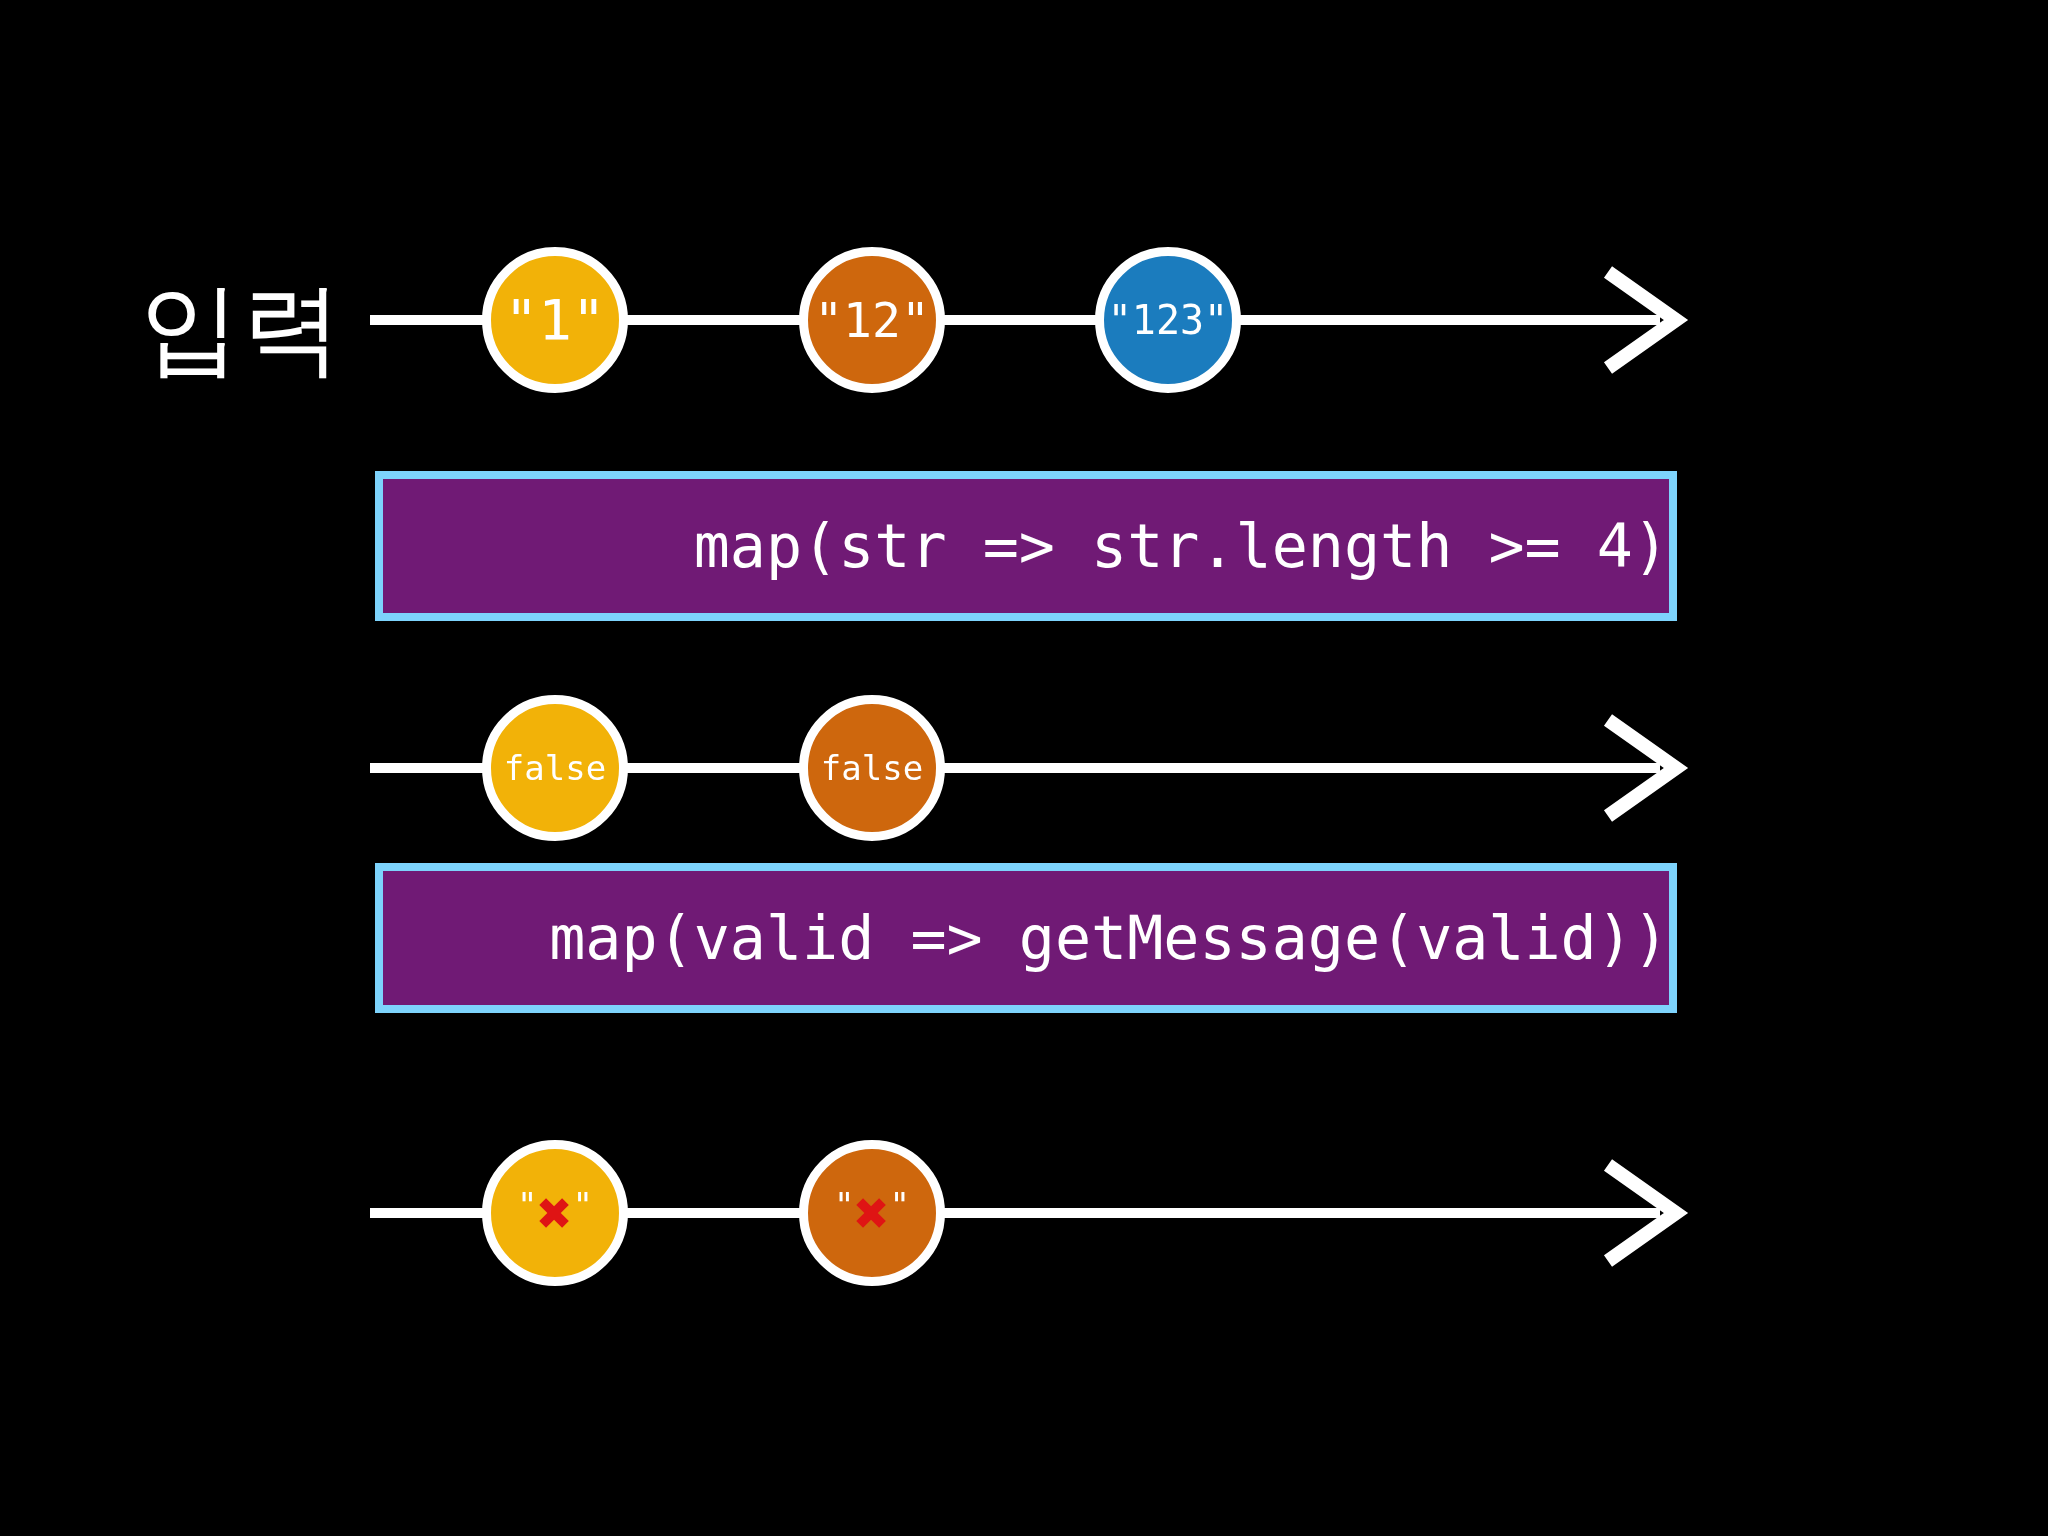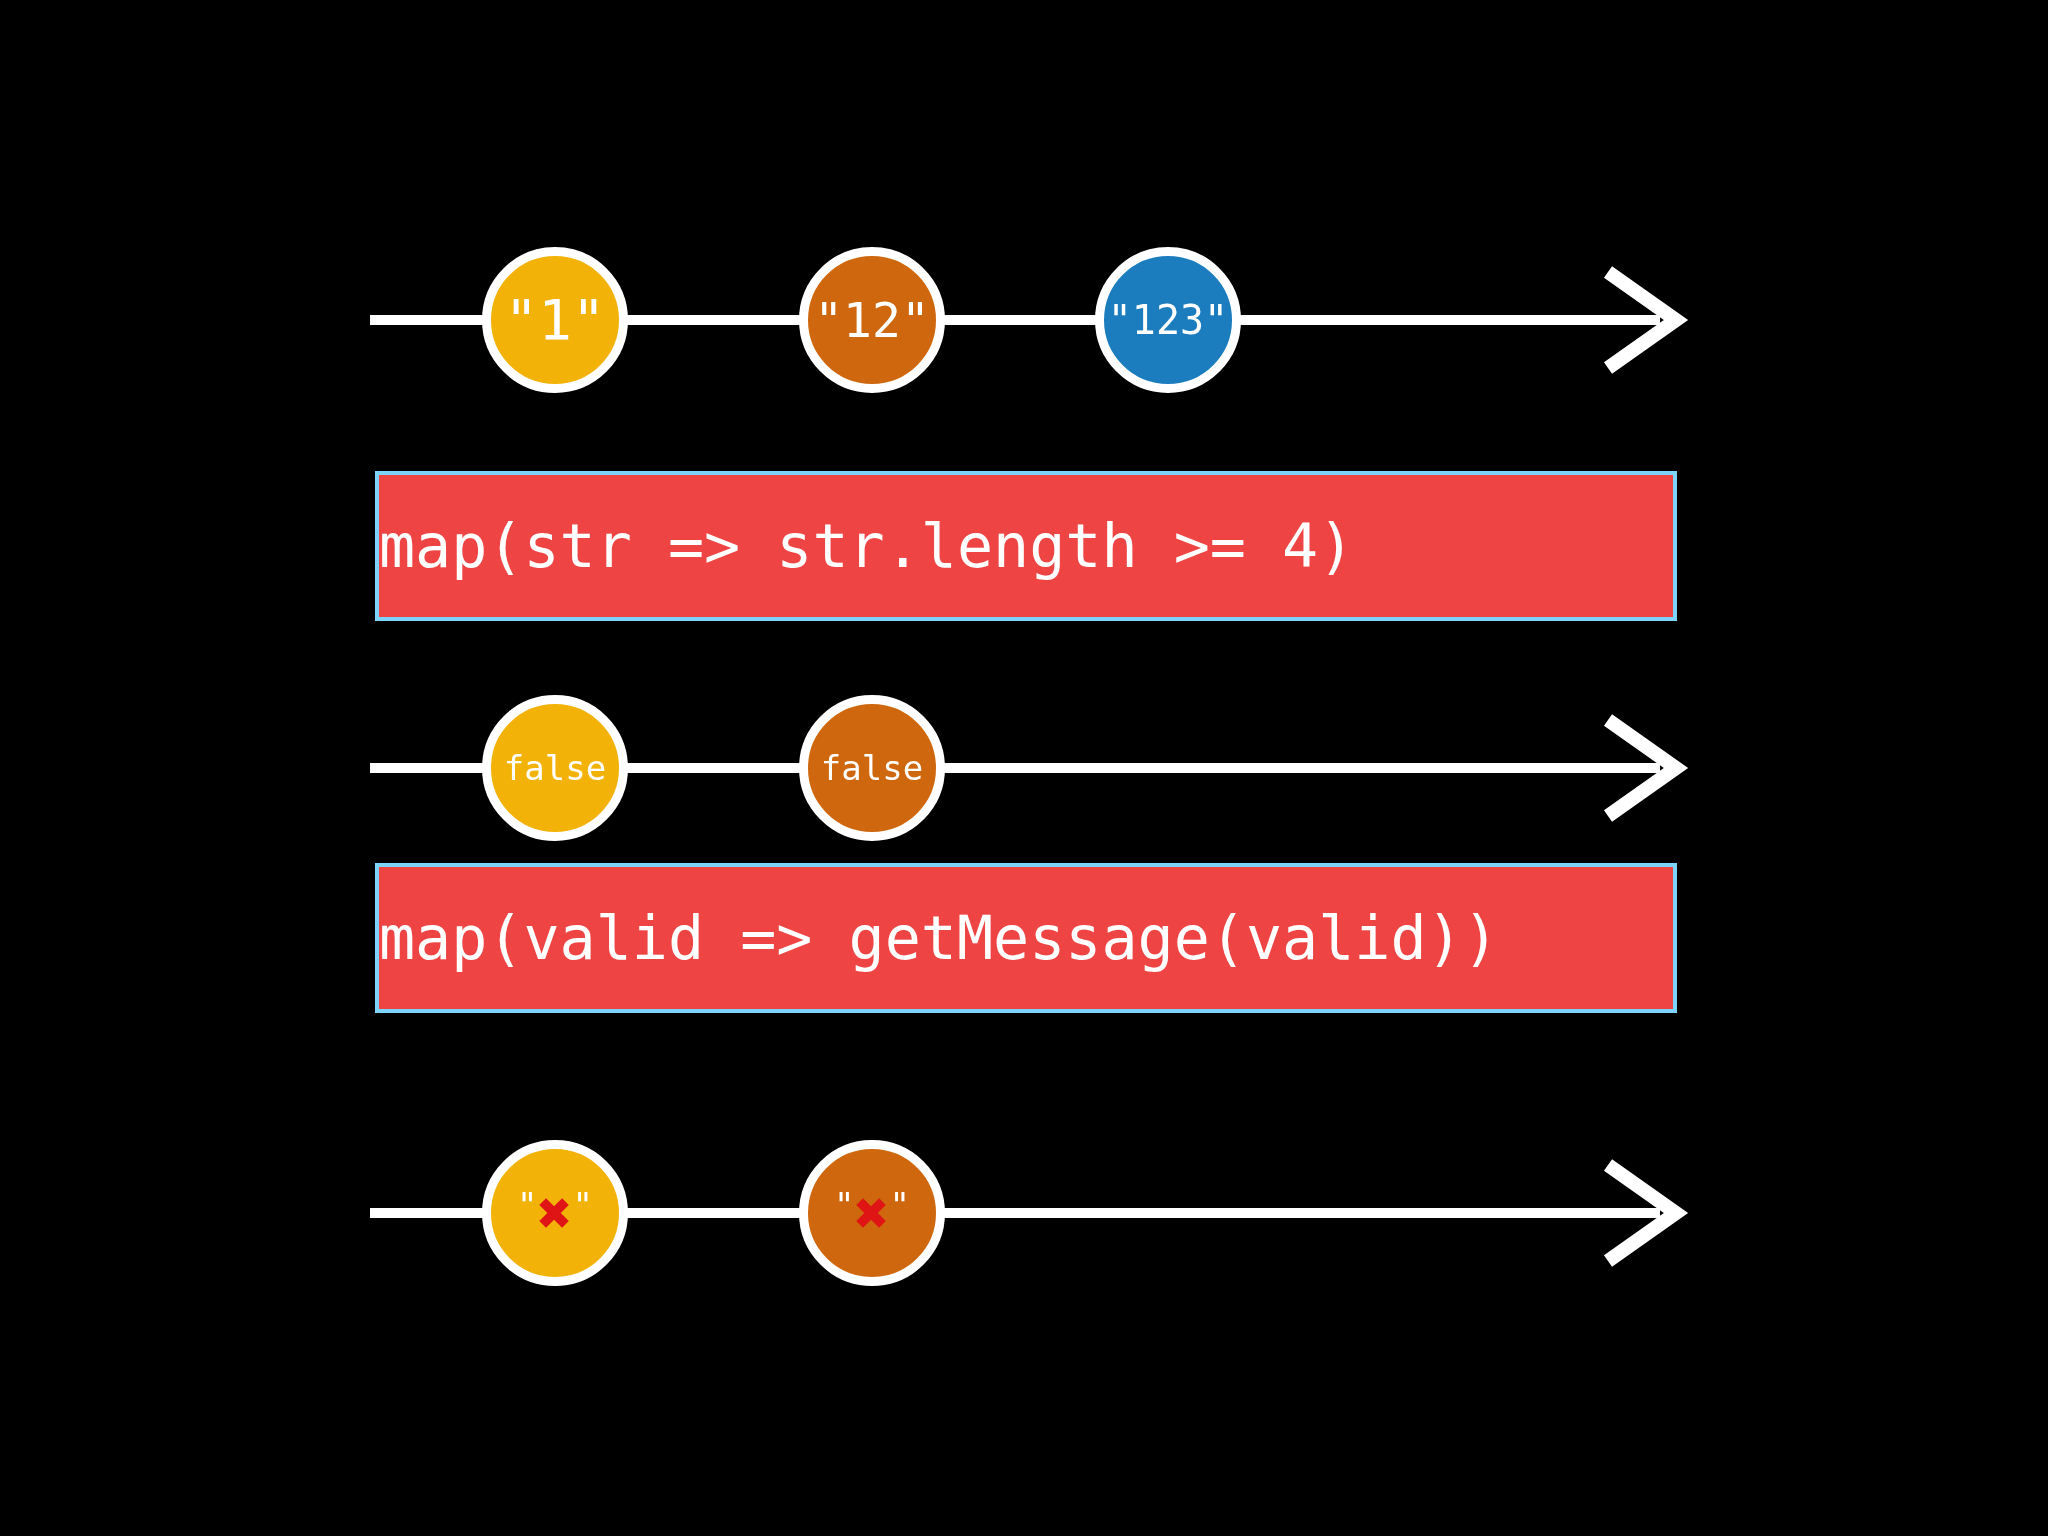--- a/index.html
+++ b/index.html
@@ -20,33 +20,34 @@
   }
   .marble span{color:#fff;font-family:"DejaVu Sans Mono",monospace;line-height:1;}
   .fs56{font-size:56px;} .fs48{font-size:48px;} .fs40{font-size:40px;} .fs34{font-size:34px;}
   .xwrap{display:flex;align-items:center;justify-content:center;}
   .xquote{font-size:34px;color:#fff;transform:translateY(-8px);}
   .xmark{
     font-size:58px;font-weight:700;line-height:1;
     font-family:"DejaVu Sans","Liberation Sans",sans-serif;
   }
   .op-box{
-    position:absolute;left:375px;width:1302px;height:150px;border:4px solid #7dd3fc;
-    background:#ef4444;display:flex;align-items:center;justify-content:flex-start;
+    position:absolute;left:375px;width:1302px;height:150px;border:8px solid #7dd3fc;
+    background:#701a75;display:flex;align-items:center;justify-content:flex-end;
     box-sizing:border-box;z-index:3;
   }
   .op-box code{
     color:#fff;font-family:"DejaVu Sans Mono",monospace;font-size:60px;white-space:pre;
   }
 </style>
 </head>
 <body>
 
 <div class="canvas">
 
+  <div class="stream-label" style="left:140px;top:330px;">입력</div>
 
   <svg class="stream-svg" style="left:368px;top:240px;" width="1322" height="160" viewBox="0 0 1322 160">
     <line x1="2" y1="80" x2="1292" y2="80" stroke="#ffffff" stroke-width="10"></line>
     <polyline points="1240,32 1308,80 1240,128" fill="none" stroke="#ffffff" stroke-width="14"></polyline>
   </svg>
 
   <div class="marble" style="left: 555px; top: 320px; background-color: rgb(242, 178, 8);">
     <span class="fs56">"1"</span>
   </div>
   <div class="marble" style="left: 872px; top: 320px; background-color: rgb(206, 103, 13);">

